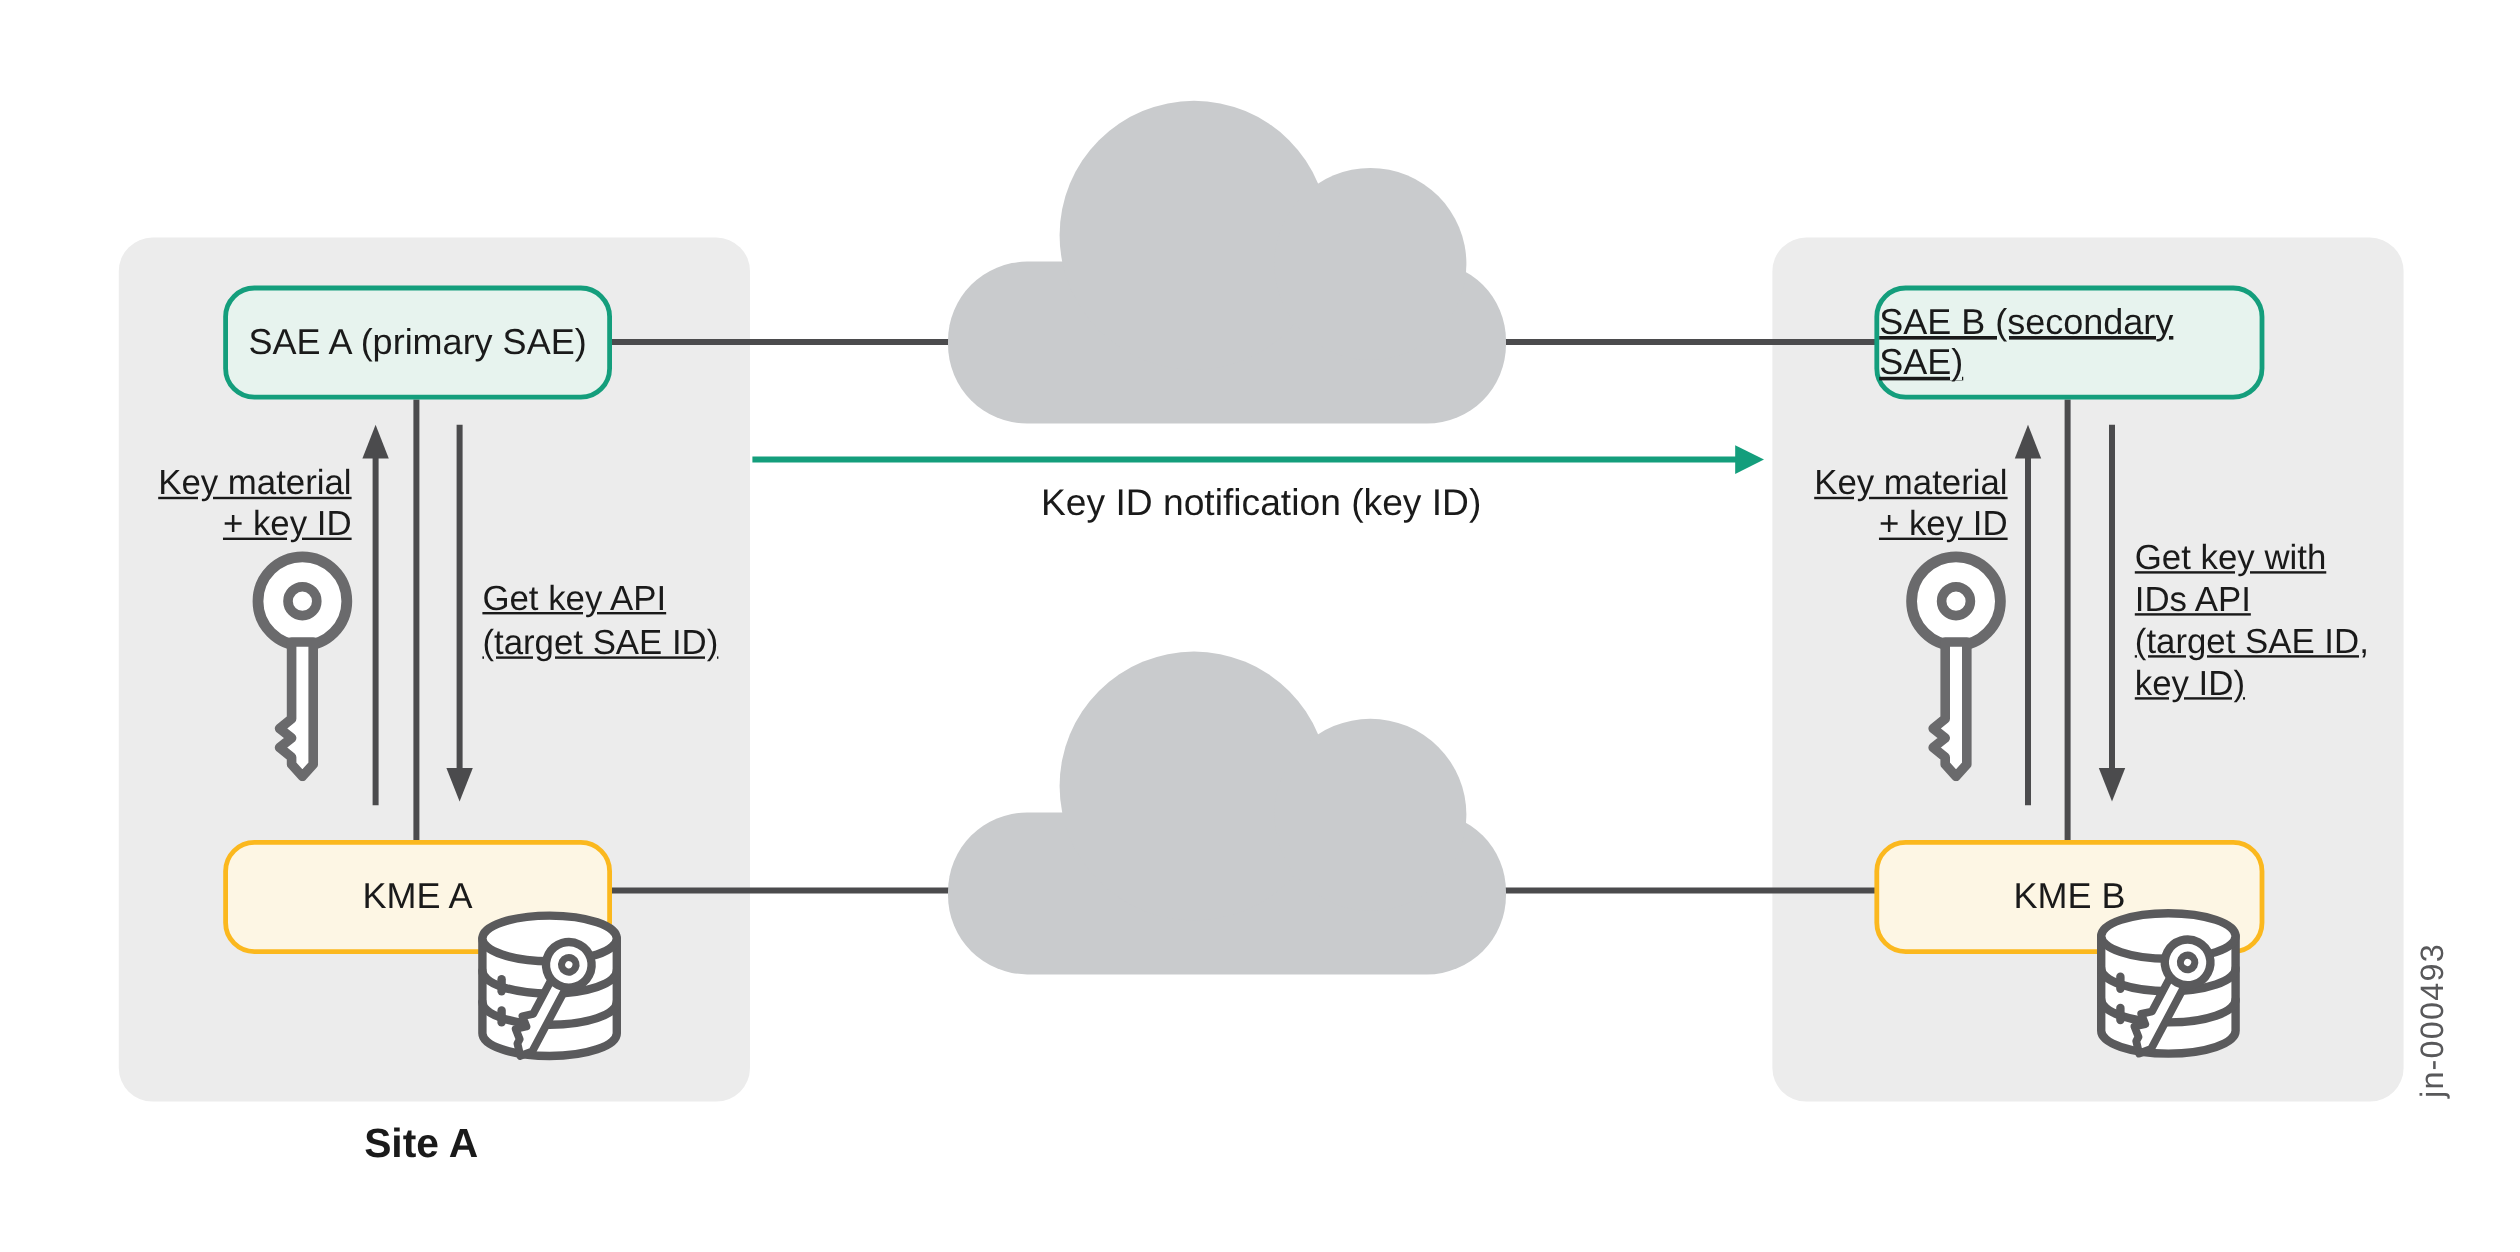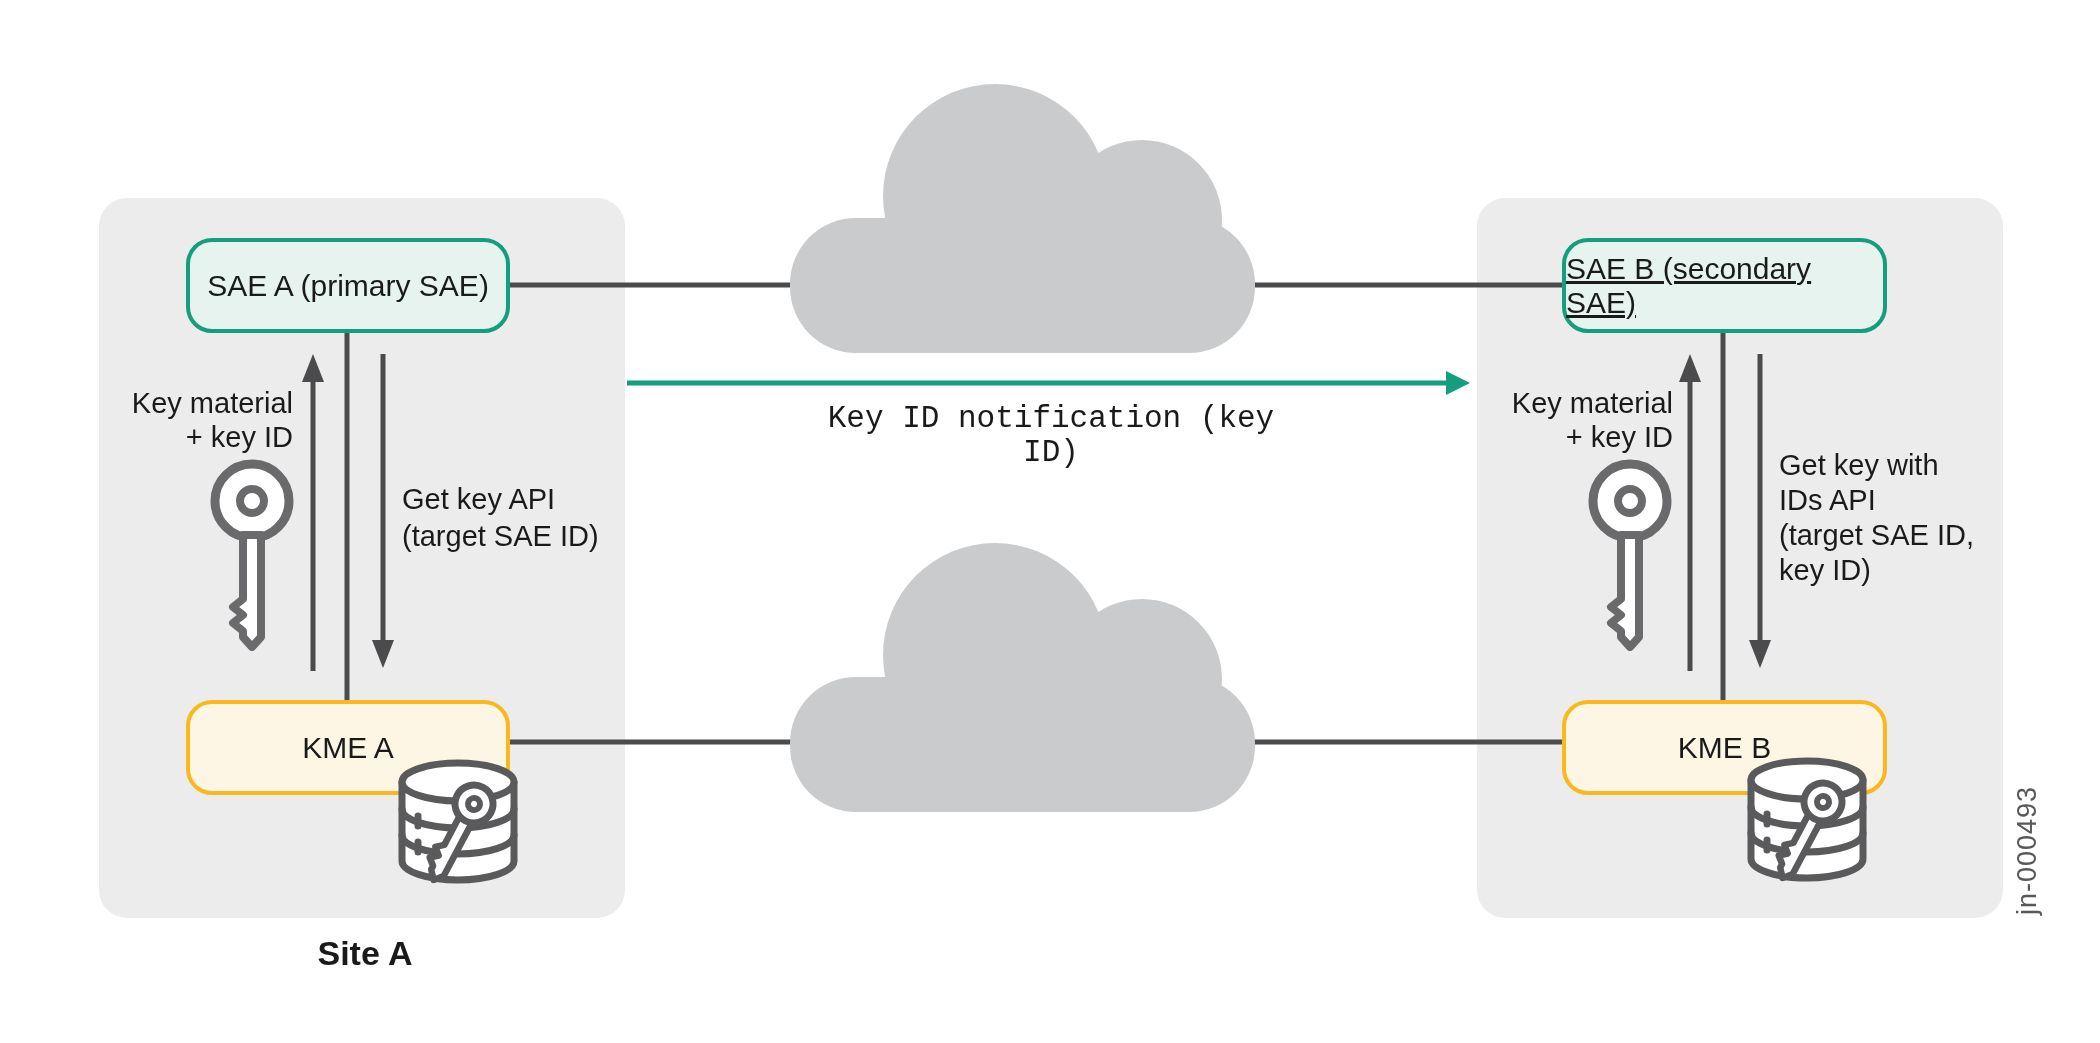--- a/index.html
+++ b/index.html
@@ -31,29 +31,29 @@
   }
   .sae{border-color:var(--teal); background:var(--teal-fill);}
   .kme{border-color:var(--amber); background:var(--amber-fill);align-items:center;}
   #sae-a-box{left:186px; top:238px;}
   #kme-a-box{left:186px; top:700px;}
   #sae-b-box{left:1562px; top:238px; width:325px;text-decoration:underline;}
   #kme-b-box{left:1562px; top:700px; width:325px;}
   .icon-svg{position:absolute; z-index:2;}
   .db-svg{position:absolute; z-index:5;}
   .label{position:absolute; z-index:6; font-size:29px; line-height:34px;}
-  .label span{display:block;}
+  .label span{display:block;text-decoration:underline;}
   #key-material-a{left:95px;  top:386px; width:198px; text-align:right;}
   #key-material-b{left:1478px;top:386px; width:195px; text-align:right;}
   #api-a{left:402px;  top:481px; line-height:37px;}
   #api-b{left:1779px; top:448px; line-height:35px;}
-  #notification-label{left:801px; top:402px; width:500px; text-align:center; font-size:31px;font-family:Liberation Mono, monospace;}
+  #notification-label{left:801px; top:402px; width:500px; text-align:center; font-size:31px;}
   .site-label{position:absolute; z-index:6; width:526px; text-align:center;
     font-size:34px; font-weight:bold; top:934px;}
-  #site-a-label{left:102px;}
+  #site-a-label{left:88px;}
   #site-b-label{left:1477px;}
   #watermark{
     position:absolute; left:2012px; top:915px; width:132px; height:34px; z-index:6;
     transform:rotate(-90deg); transform-origin:0 0;
     font-size:27px; color:var(--watermark-gray); letter-spacing:1px; white-space:nowrap;
   }
   .h-line{stroke:var(--line-gray); stroke-width:5;}
   .v-line{stroke:var(--line-gray); stroke-width:5;}
   .arrow-head{fill:var(--line-gray);}
   .green-line{stroke:var(--teal); stroke-width:5;}

